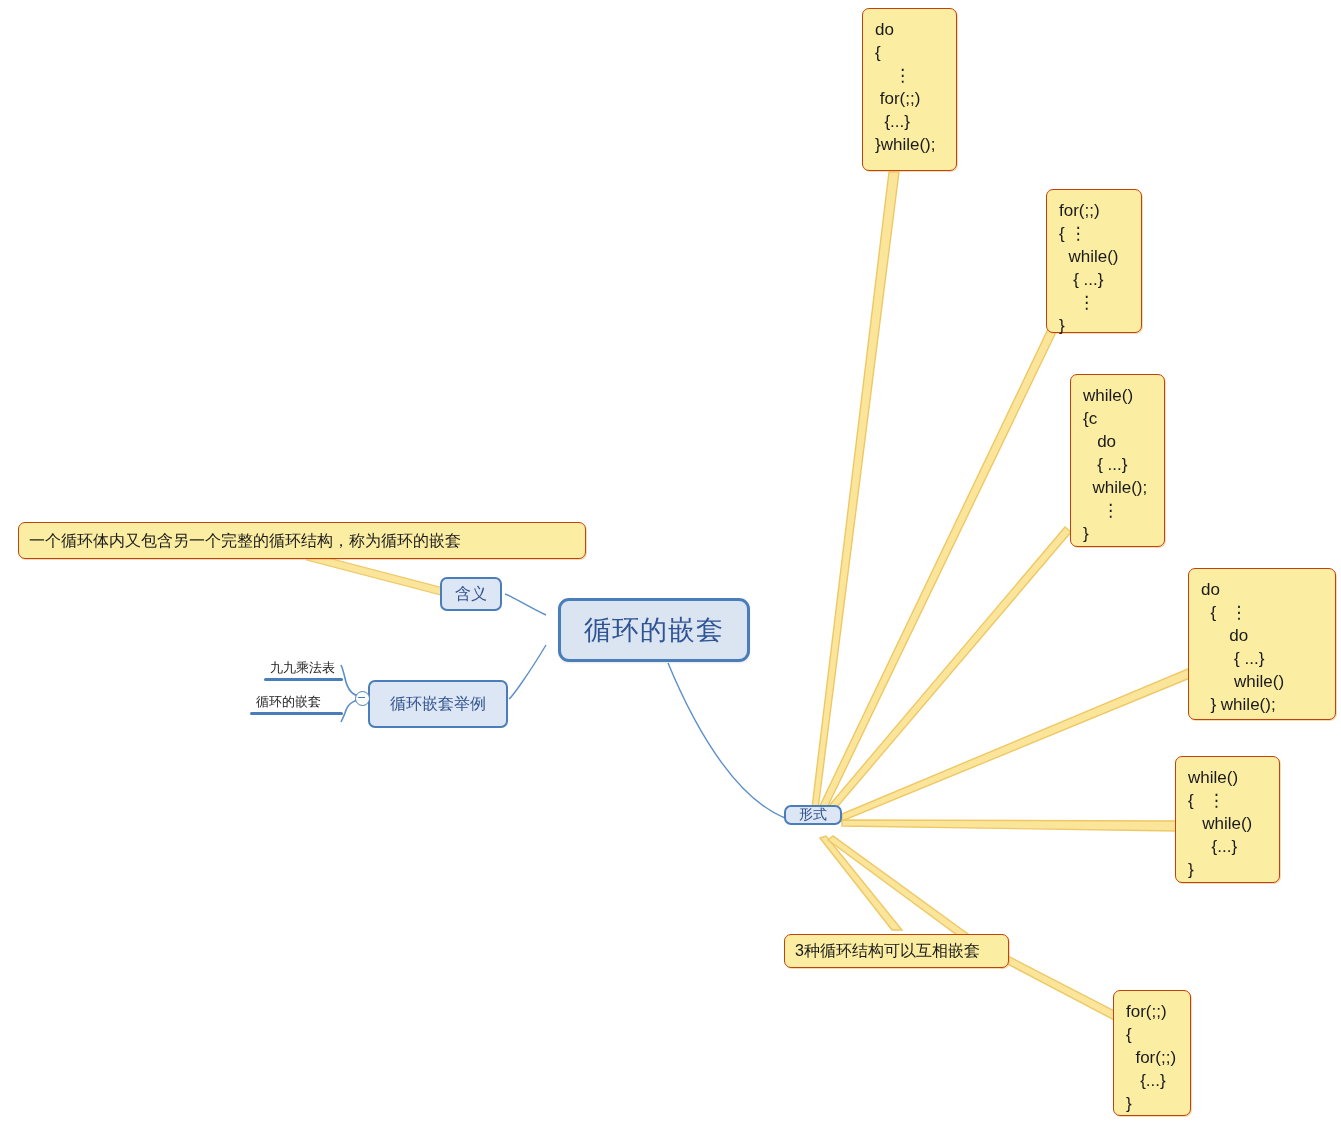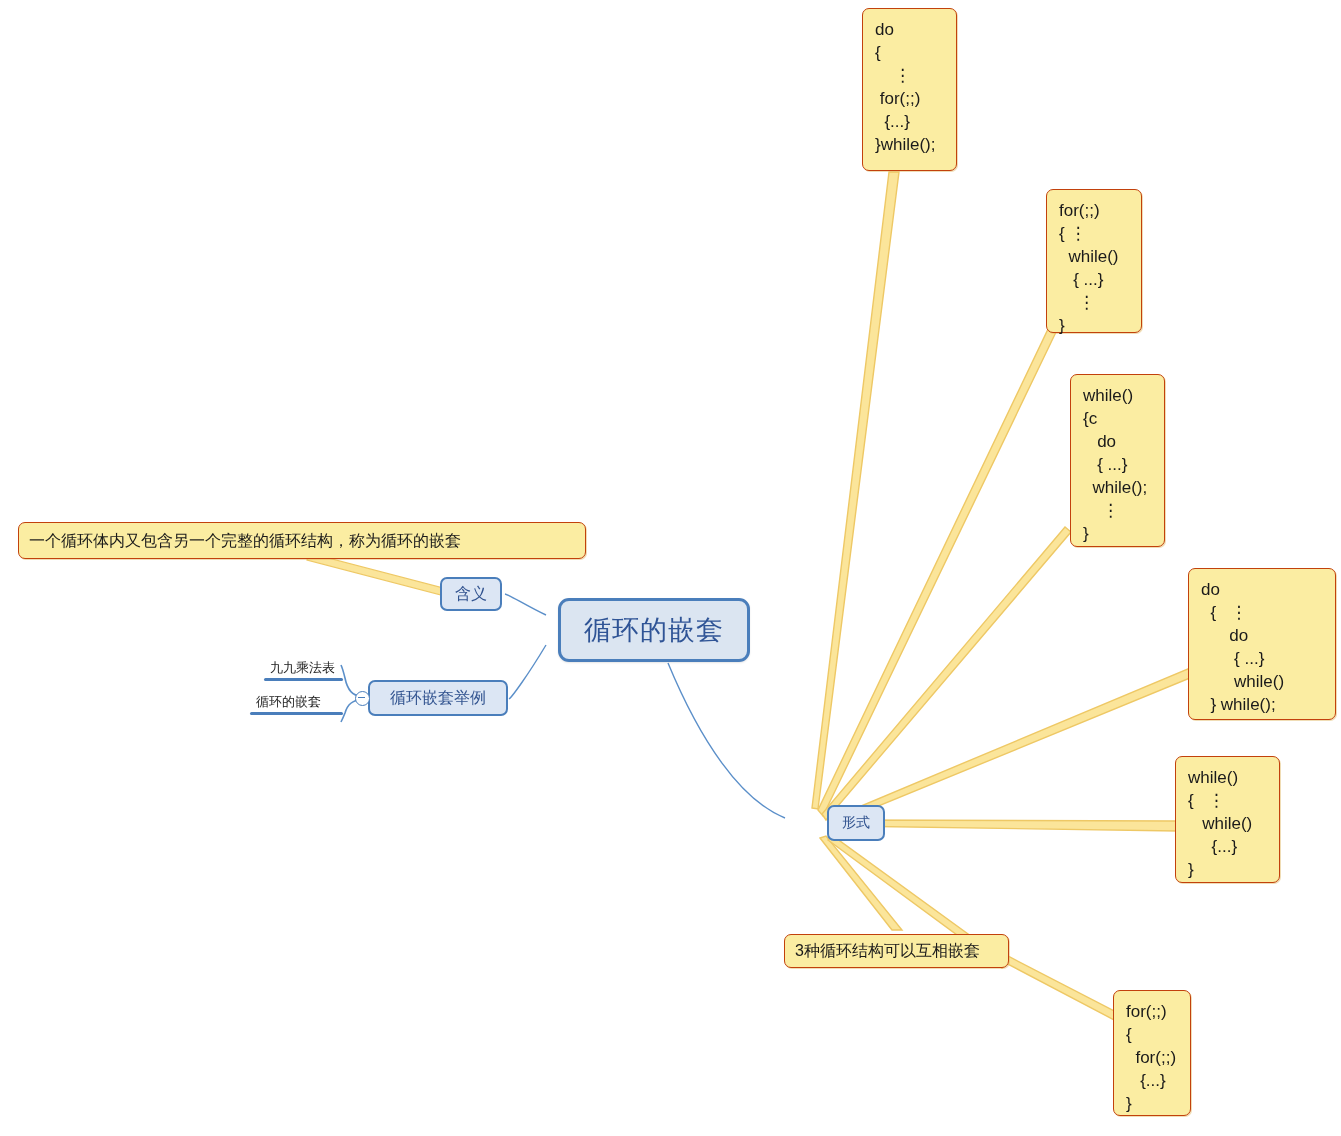--- a/index.html
+++ b/index.html
@@ -132,37 +132,37 @@
   </div>
 
   <div class="node branch" style="left:440px;top:577px;width:62px;height:34px;">
     <span>含义</span>
   </div>
 
   <div class="note oneline" style="left:18px;top:522px;width:568px;height:37px;">
     <span class="txt">一个循环体内又包含另一个完整的循环结构，称为循环的嵌套</span>
   </div>
 
-  <div class="node branch" style="left:368px;top:680px;width:140px;height:36px;">
+  <div class="node branch" style="left:368px;top:680px;width:140px;height:48px;">
     <span>循环嵌套举例</span>
   </div>
 
   <div class="collapse-toggle" style="left:355px;top:691px;"></div>
 
   <div class="leaf" style="left:270px;top:659px;">
     <span>九九乘法表</span>
   </div>
   <div class="leaf-underline" style="left:264px;top:678px;width:79px;"></div>
 
   <div class="leaf" style="left:256px;top:693px;">
     <span>循环的嵌套</span>
   </div>
   <div class="leaf-underline" style="left:250px;top:712px;width:93px;"></div>
 
-  <div class="node small" style="left:784px;top:805px;width:58px;height:36px;margin-left:43px;">
+  <div class="node small" style="left:784px;top:805px;width:58px;height:20px;">
     <span>形式</span>
   </div>
 
   <div class="note code" style="left:862px;top:8px;width:95px;height:163px;">
     <span class="txt">do
 {
     ⋮
  for(;;)
   {...}
 }while();</span>

